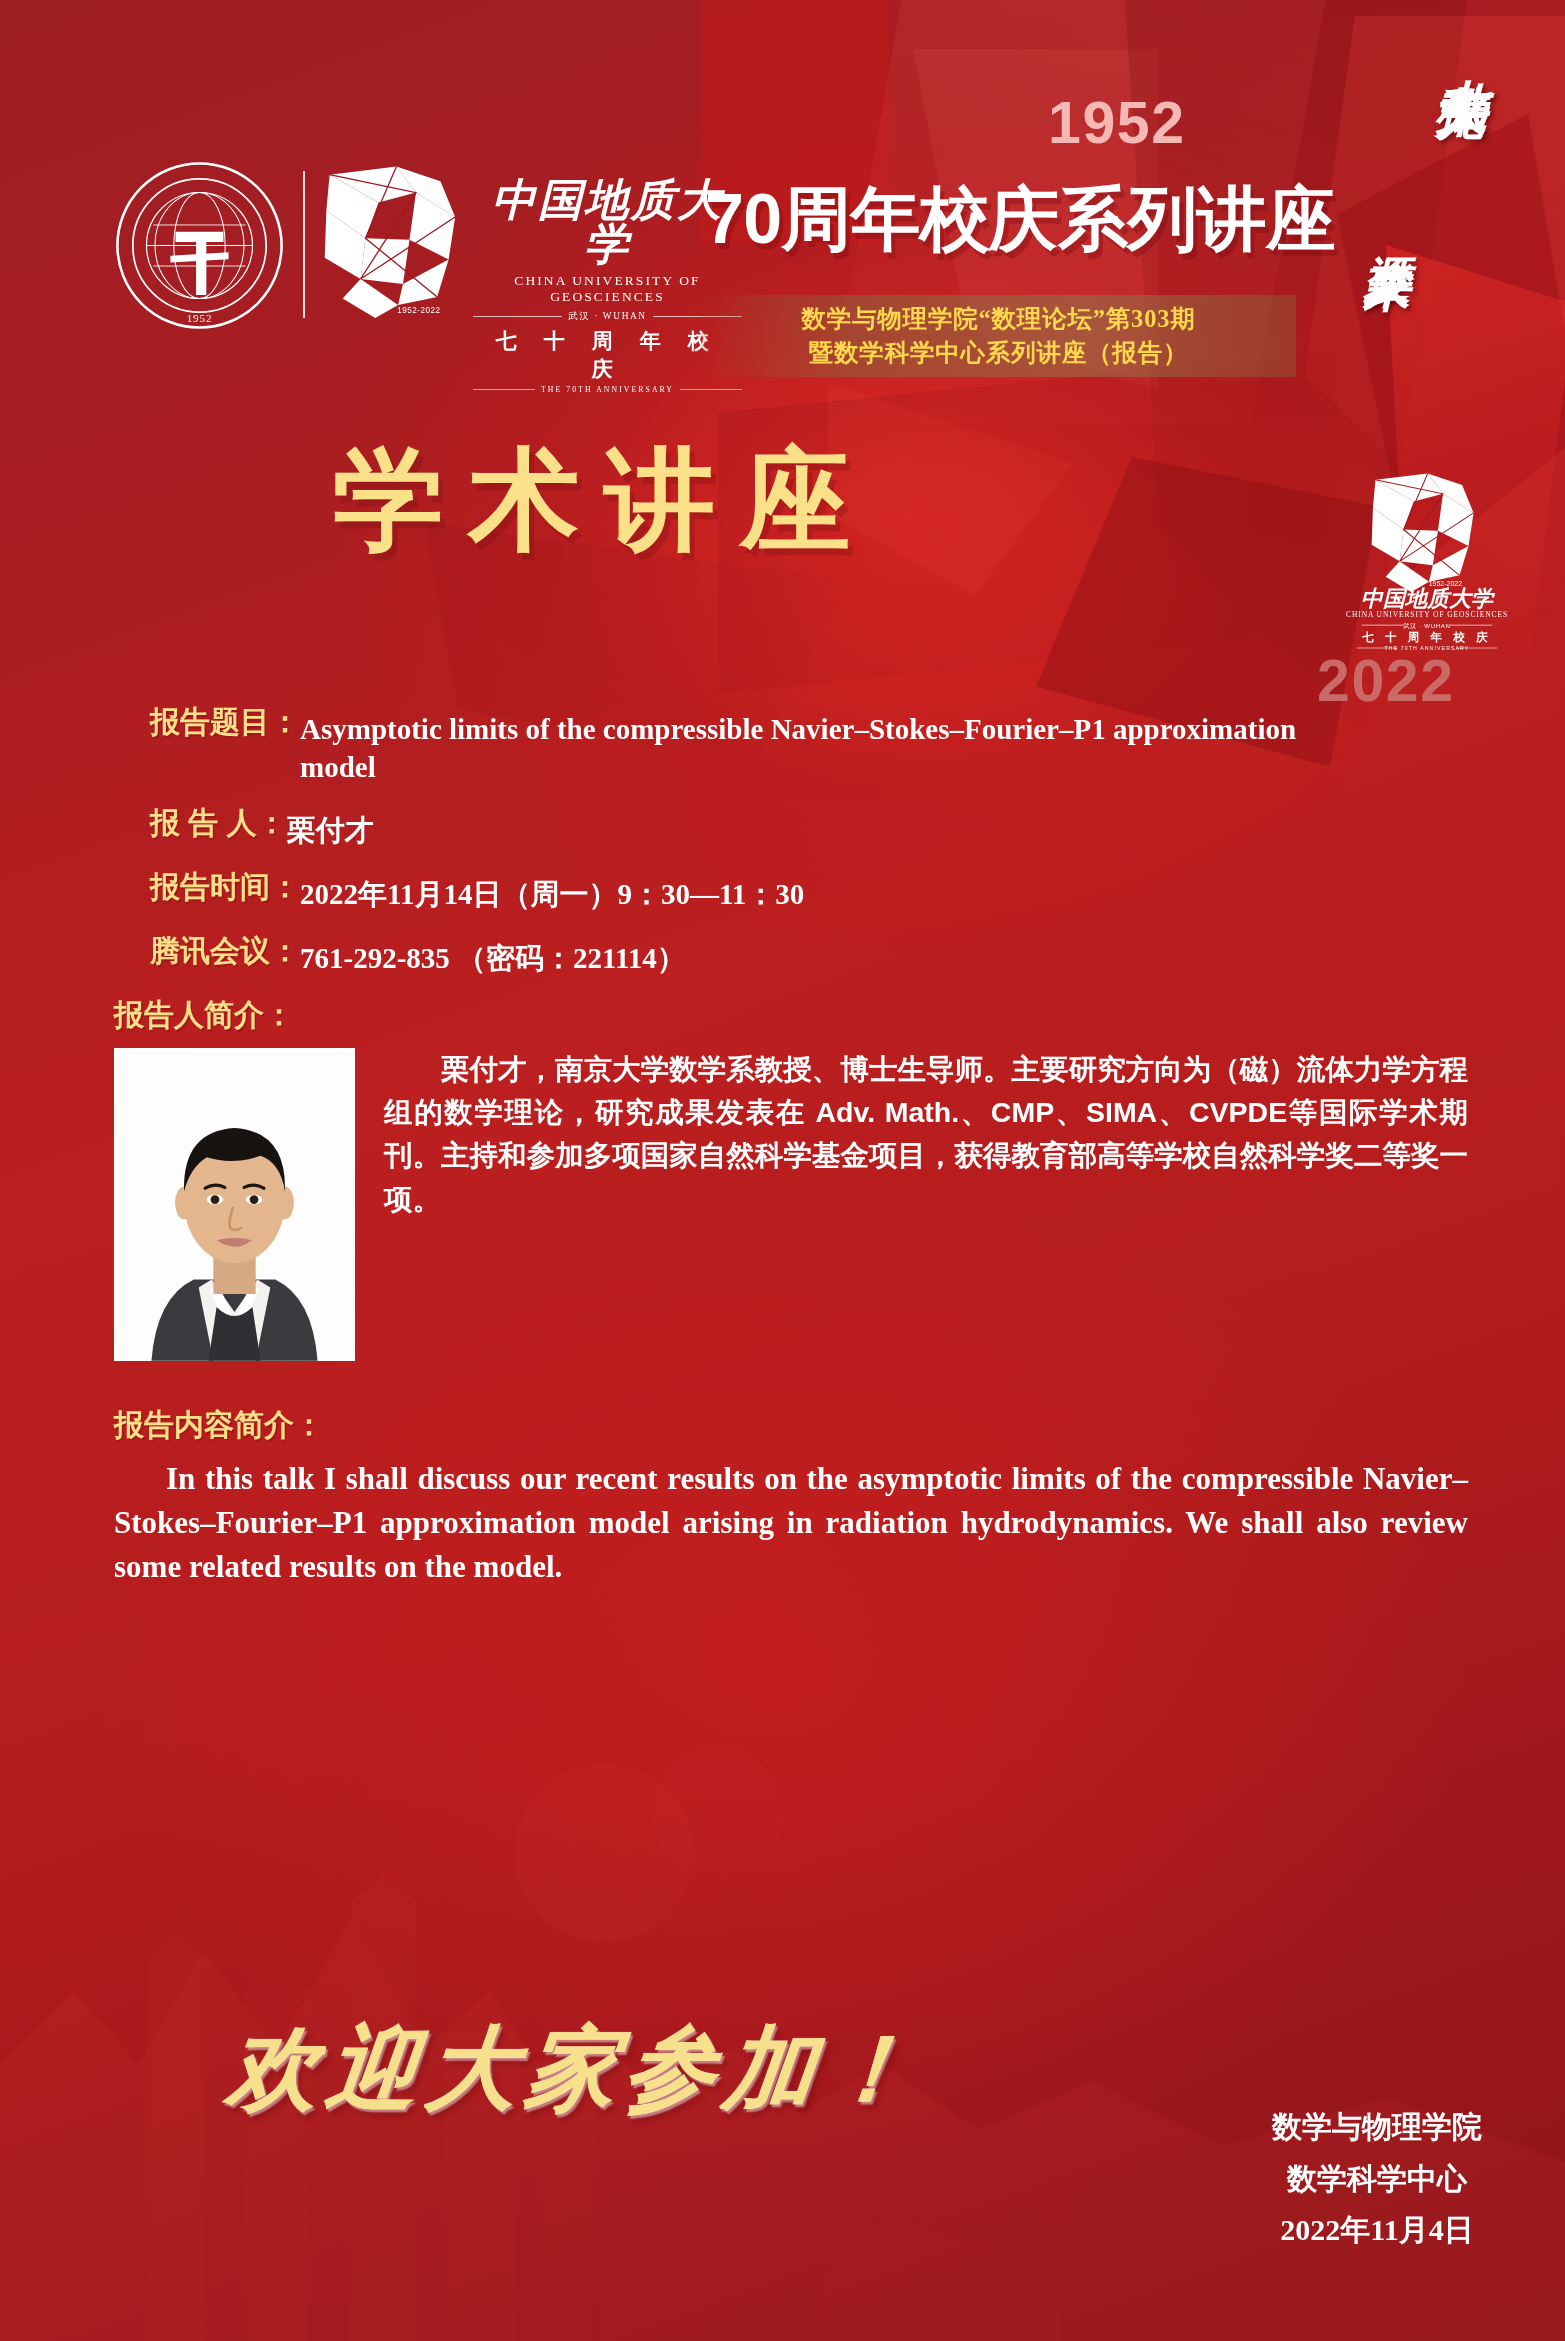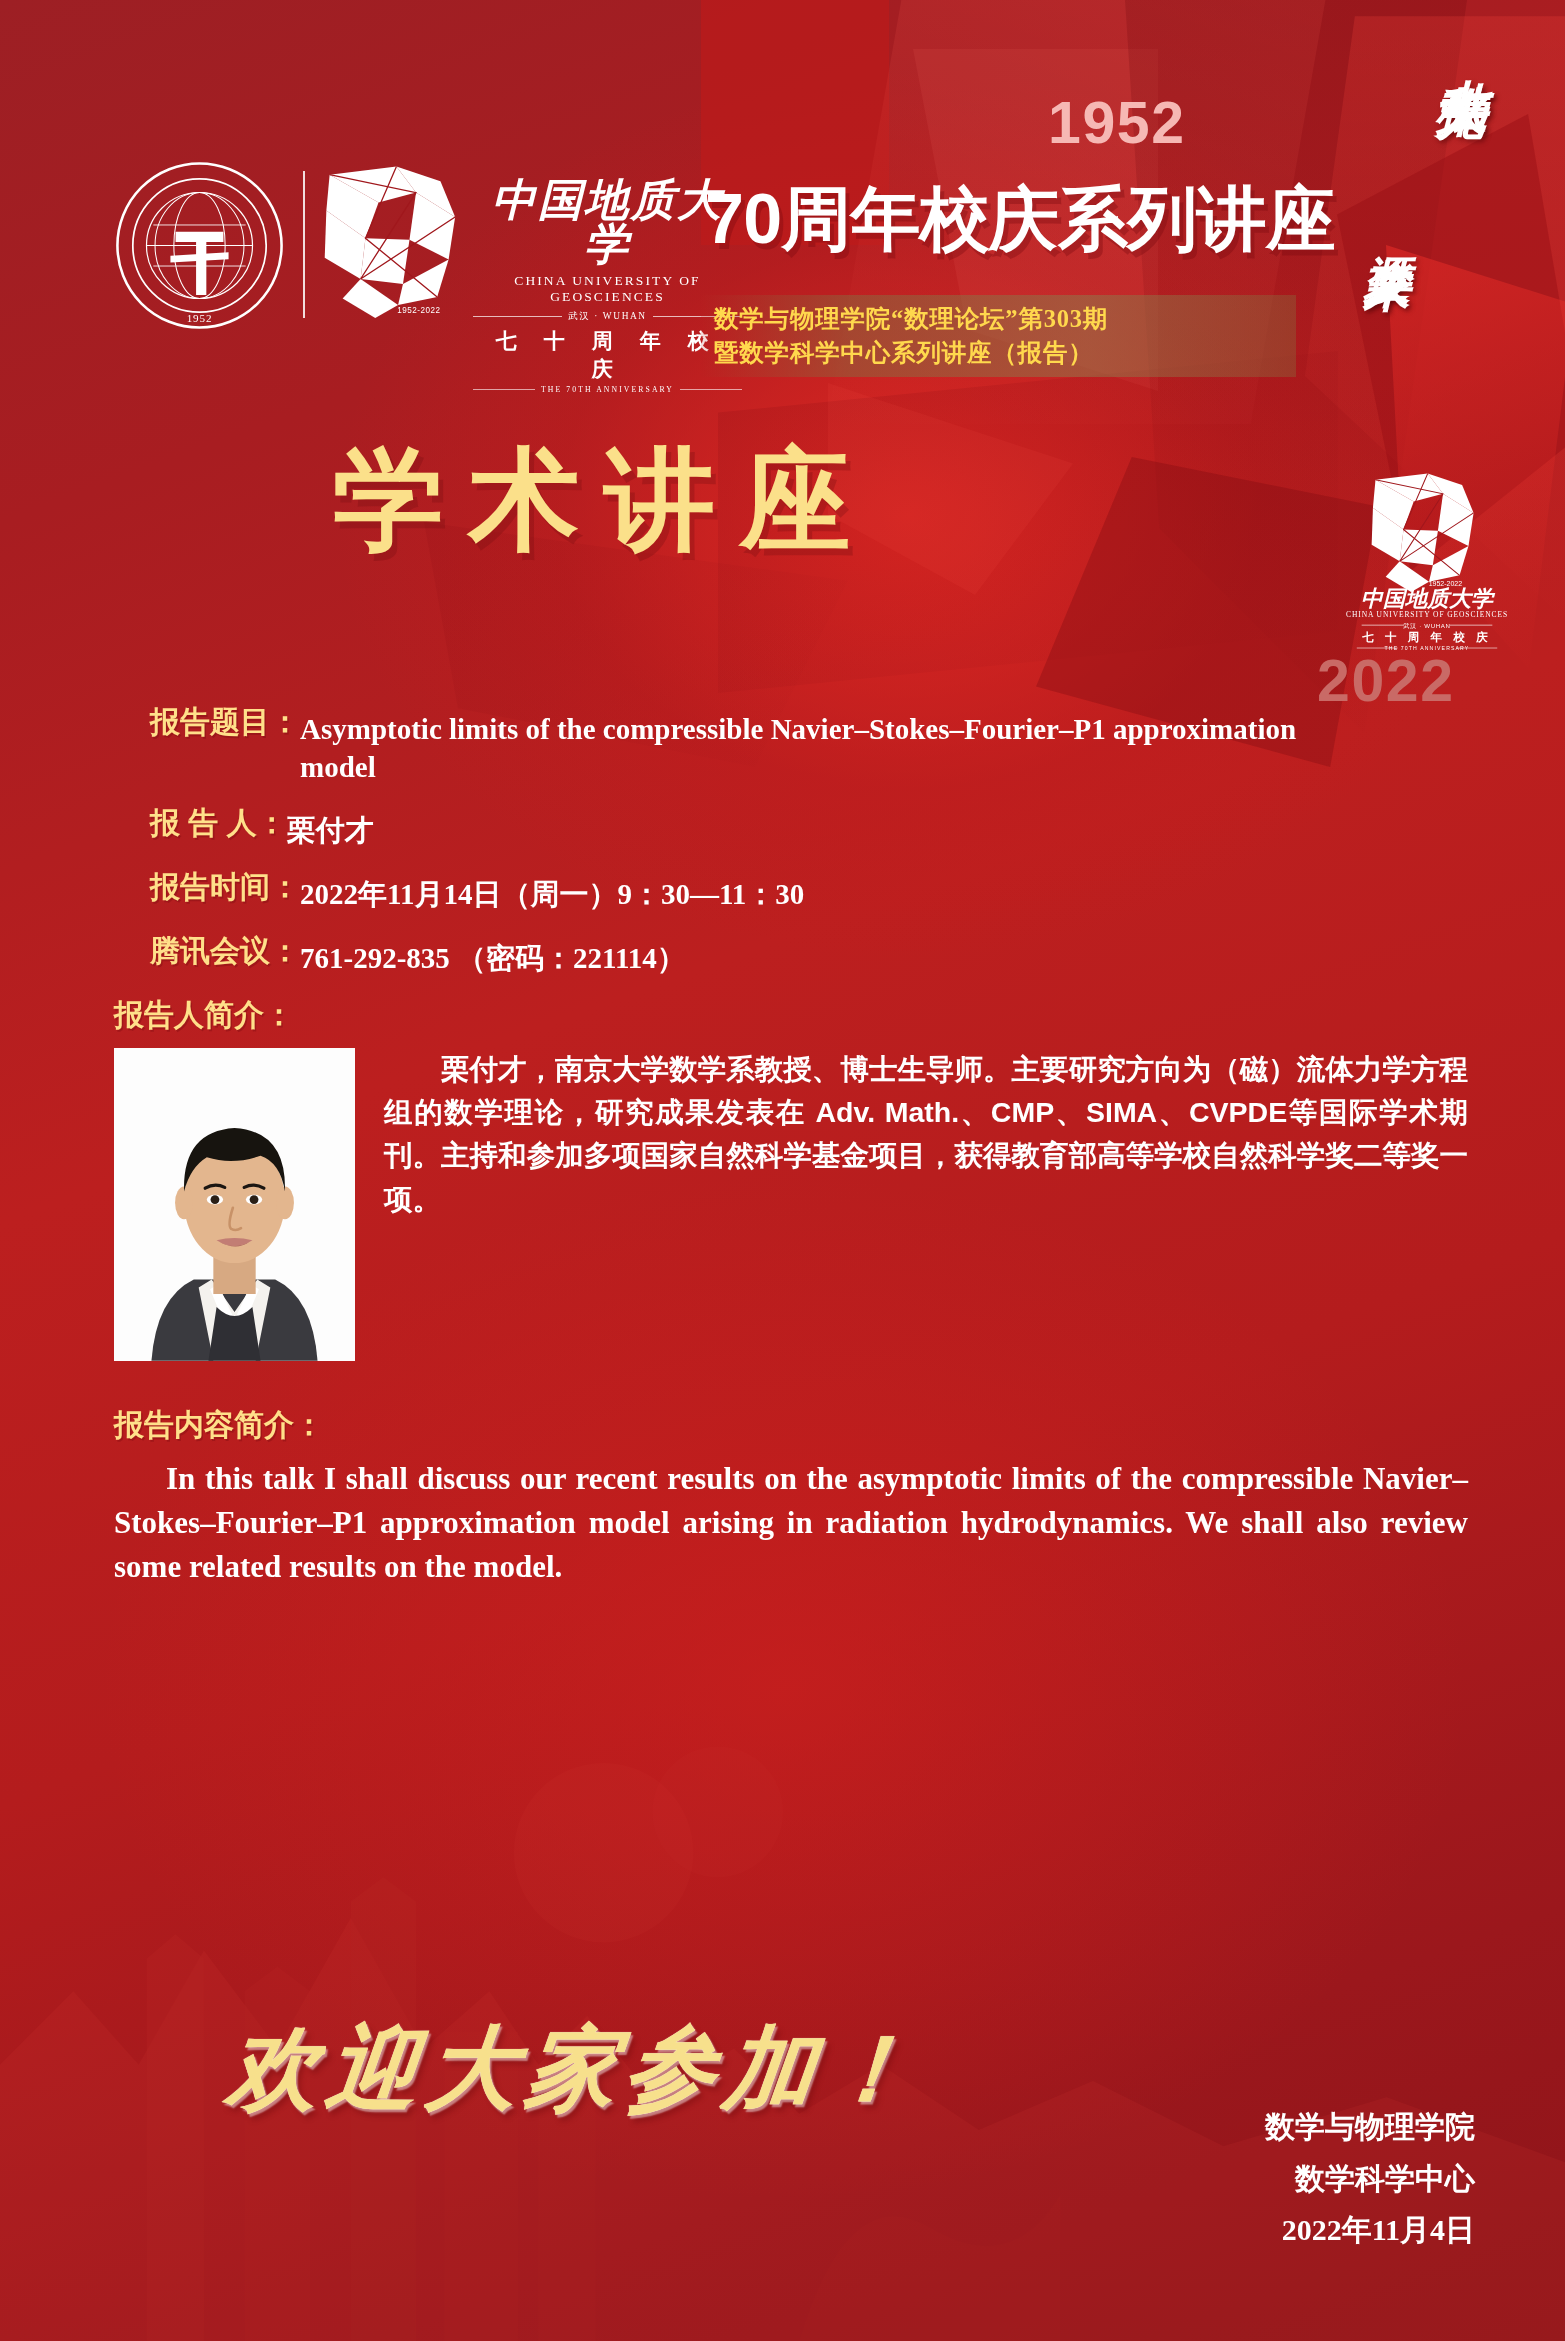--- a/index.html
+++ b/index.html
@@ -45,21 +45,21 @@
   .uni-70en span{font-size:7.7px;color:#fff;letter-spacing:2.1px;white-space:nowrap;}
 
   .year-1952{position:absolute;left:1048px;top:94px;font-family:"Liberation Sans",sans-serif;font-size:59px;font-weight:700;color:#f6b8b4;letter-spacing:1.6px;line-height:1;}
   .year-2022{position:absolute;left:1317px;top:652px;font-family:"Liberation Sans",sans-serif;font-size:59px;font-weight:700;color:#c96a66;letter-spacing:1.6px;line-height:1;}
 
   .banner70{position:absolute;left:705px;top:184px;font-family:"Liberation Sans",sans-serif;font-size:70px;font-weight:700;color:#fff;letter-spacing:-0.8px;line-height:1;
     text-shadow:4.1px 5.7px 0 rgba(120,10,14,.35);white-space:nowrap;}
 
   .subbox{position:absolute;left:701px;top:295px;width:595px;padding:7.3px 13px;
     background:linear-gradient(90deg,rgba(185,30,30,.15) 0%,rgba(140,100,60,.55) 25%,rgba(150,110,70,.62) 65%,rgba(140,95,55,.45) 100%);
-    text-align:left;}
+    text-align:center;}
   .subbox div{font-family:"Liberation Serif",serif;font-size:24.5px;font-weight:700;color:#ffd84d;line-height:1.38;letter-spacing:0.8px;white-space:nowrap;}
 
   .vtext{position:absolute;color:#fff;font-family:"Liberation Serif",serif;font-weight:700;font-style:italic;
     writing-mode:vertical-rl;text-orientation:upright;line-height:1.0;text-shadow:2.4px 3.3px 4.1px rgba(90,6,10,.5);}
   .vt1{left:1435px;top:38px;font-size:51px;letter-spacing:3.3px;}
   .vt2{left:1363px;top:217px;font-size:47px;letter-spacing:3.3px;}
 
   .bigtitle{position:absolute;left:333px;top:445px;font-family:"Liberation Sans",sans-serif;font-size:111px;font-weight:700;
     color:#fbe08a;letter-spacing:24.5px;line-height:1;white-space:nowrap;text-shadow:4.9px 6.5px 0 rgba(120,12,16,.30);}
 
@@ -83,21 +83,21 @@
     text-align:justify;text-align-last:left;text-indent:57px;}
 
   .abstract{margin-top:44px;}
   .abs-text{font-family:"Liberation Serif",serif;font-size:31px;font-weight:700;color:#fff;line-height:1.42;
     text-align:justify;text-align-last:left;text-indent:52px;}
 
   .welcome{position:absolute;left:228px;top:2008px;font-family:"Liberation Serif",serif;font-style:italic;font-weight:700;
     font-size:91px;color:#f7e08c;letter-spacing:8.2px;white-space:nowrap;
     text-shadow:0 0 0.8px #fff, 2.4px 3.3px 1.6px rgba(255,255,255,.45), 5.7px 7.3px 4.9px rgba(110,8,12,.35);transform:skewX(-6deg);}
 
-  .footer{position:absolute;right:91px;top:2101px;text-align:right;}
+  .footer{position:absolute;right:84px;top:2101px;text-align:center;}
   .footer div{font-family:"Liberation Sans",sans-serif;font-size:30px;font-weight:700;color:#fff;line-height:1.72;white-space:nowrap;}
   .footer .date{font-family:"Liberation Serif",serif;}
 </style>
 </head>
 <body>
 
 <div class="poster">
 
   <div class="facet f9"></div>
   <div class="facet f1"></div>

